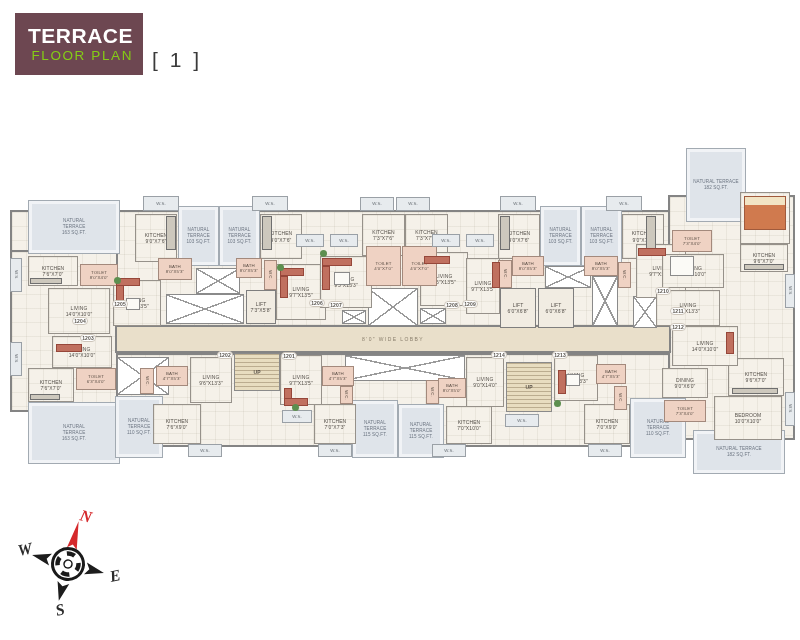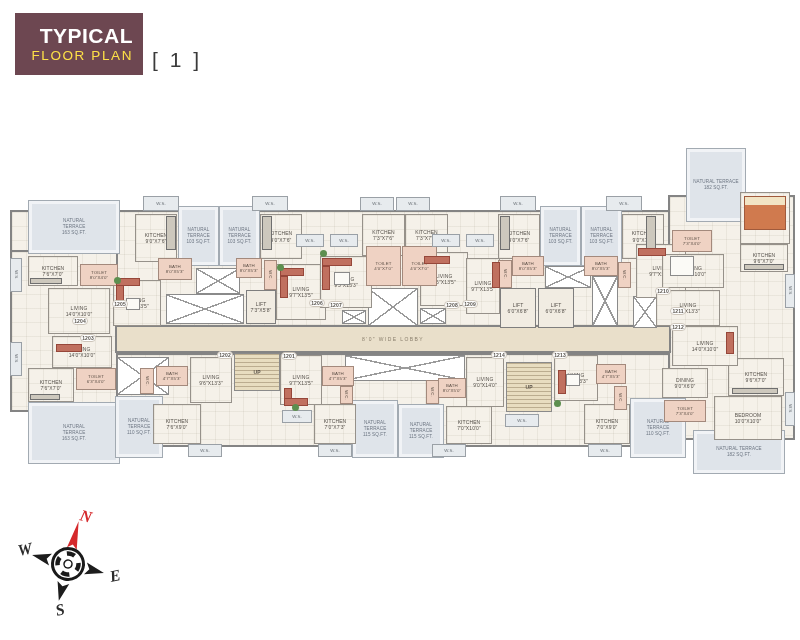--- a/index.html
+++ b/index.html
@@ -3,21 +3,21 @@
 <meta charset="utf-8">
 <style>
   html,body{margin:0;padding:0;background:#fff;}
   body{width:800px;height:640px;position:relative;overflow:hidden;
        font-family:"Liberation Sans",sans-serif;}
   
   .titlebox{position:absolute;left:15px;top:13px;width:128px;height:62px;
     display:flex;flex-direction:column;justify-content:center;align-items:flex-end;
     padding-right:10px;box-sizing:border-box;}
   .t1{color:#fff;font-size:21px;font-weight:800;letter-spacing:.5px;line-height:1.05;}
-  .t2{color:#fde047;font-size:13.5px;font-weight:400;letter-spacing:1.6px;}
+  .t2{color:#84cc16;font-size:13.5px;font-weight:400;letter-spacing:1.6px;}
   .fnum{position:absolute;left:152px;top:48px;font-size:21px;color:#3a3a3a;
     letter-spacing:3px;font-weight:500;}
   
   .plan{position:absolute;left:0;top:0;width:800px;height:640px;}
   .it{position:absolute;box-sizing:border-box;display:flex;align-items:center;
       justify-content:center;text-align:center;overflow:visible;}
   .it span{white-space:pre-line;font-size:5px;line-height:1.25;color:#55504a;
       letter-spacing:.1px;pointer-events:none;}
   .it span.v{writing-mode:vertical-rl;}
   .slab,.room{background-color:#f5f1e9;
@@ -489,21 +489,21 @@
     </div>
     <div class="it tag" style="left: 552px; top: 351px; width: 16px; height: 8px;">
       <span>1213</span>
     </div>
     <div class="it tag" style="left: 491px; top: 351px; width: 16px; height: 8px;">
       <span>1214</span>
     </div>
   </div>
 
 <div class="titlebox" style="background: rgb(109, 71, 81);">
-  <div class="t1">TYPICAL</div>
+  <div class="t1">TERRACE</div>
   <div class="t2">FLOOR PLAN</div>
 </div>
 <div class="fnum">[ 1 ]</div>
 
 <div class="compass">
   <svg width="120" height="132" viewBox="0 0 120 132">
     <g transform="rotate(14 53 66)">
       <polygon points="53,22 58,50 53,46 48,50" fill="#d5292c"></polygon>
       <polygon points="16,66 35,60 31,66 35,72" fill="#1d1d1d"></polygon>
       <polygon points="90,66 71,60 75,66 71,72" fill="#1d1d1d"></polygon>

